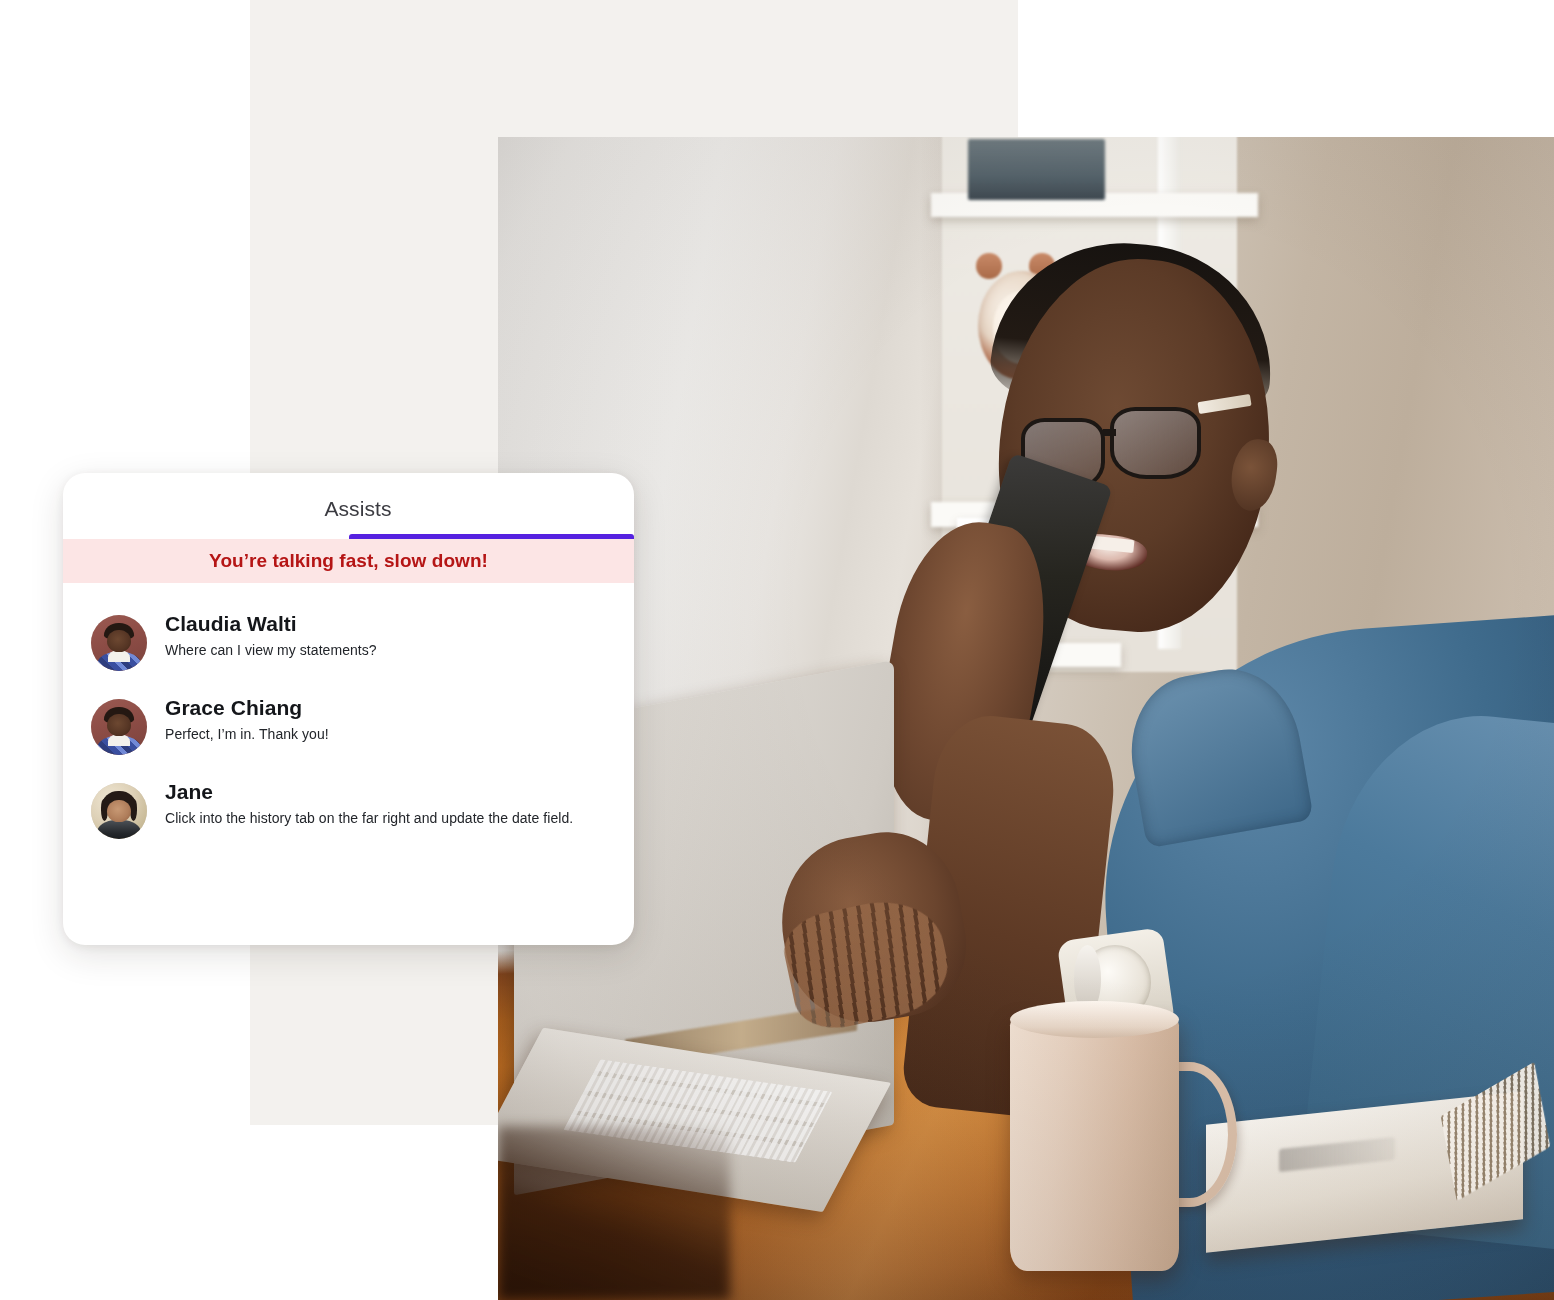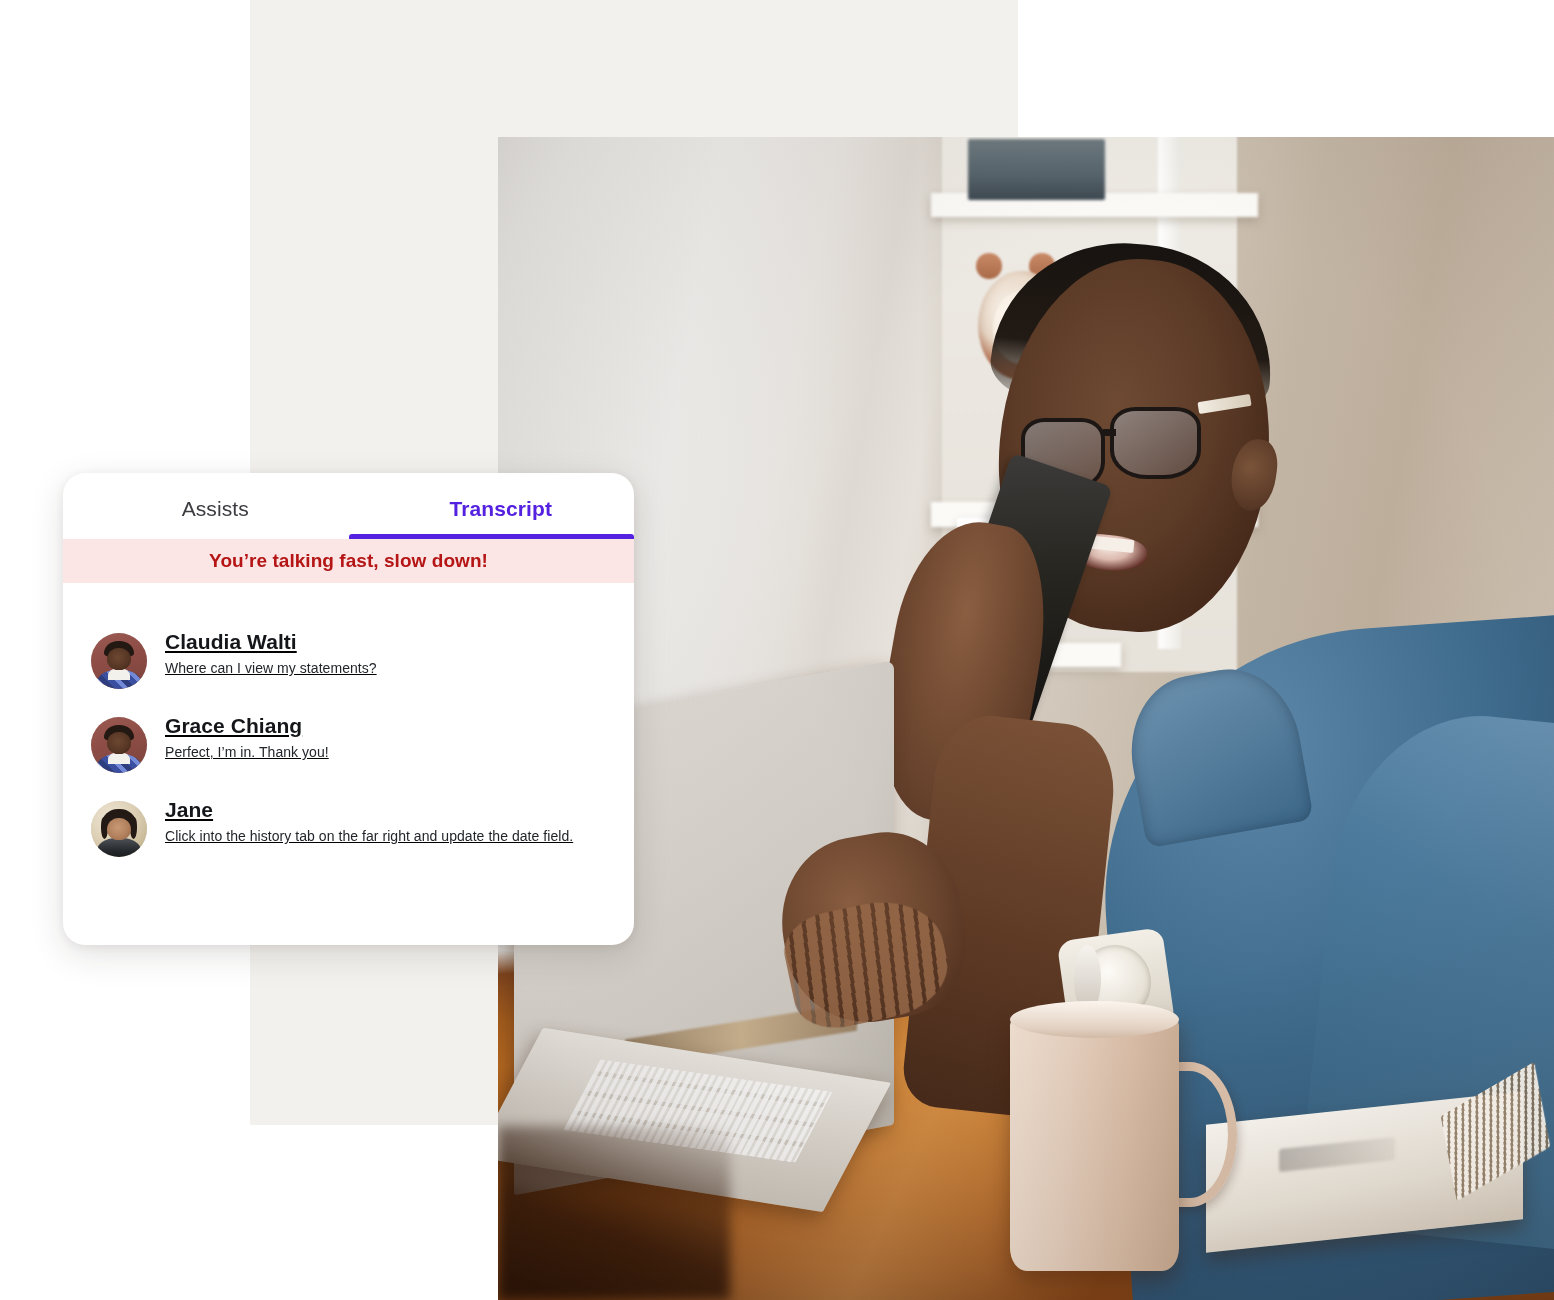--- a/index.html
+++ b/index.html
@@ -547,22 +547,21 @@
     justify-content: center;
   }
   .alert-text {
     color: #b51515;
     font-size: 19px;
     font-weight: bold;
     letter-spacing: 0.05px;
   }
 
   .messages {
-    padding: 46px 30px 0 28px;
-    text-decoration: underline;
+    padding: 28px 30px 0 28px;
   }
   .message {
     display: flex;
     align-items: flex-start;
     margin-bottom: 24px;
   }
   .avatar {
     width: 56px;
     height: 56px;
     min-width: 56px;
@@ -708,23 +707,20 @@
 
     <div class="ph-desk-edge"></div>
     <div class="ph-vignette"></div>
   </div>
 
   <div class="transcript-card">
 
     <div class="tabs">
       <div class="tab">
         <span>Assists</span>
-      </div>
-      <div class="tab active">
-        <span>Transcript</span>
       </div>
       <div class="tab-underline"></div>
     </div>
 
     <div class="alert-bar">
       <span class="alert-text">You’re talking fast, slow down!</span>
     </div>
 
     <div class="messages">
 

